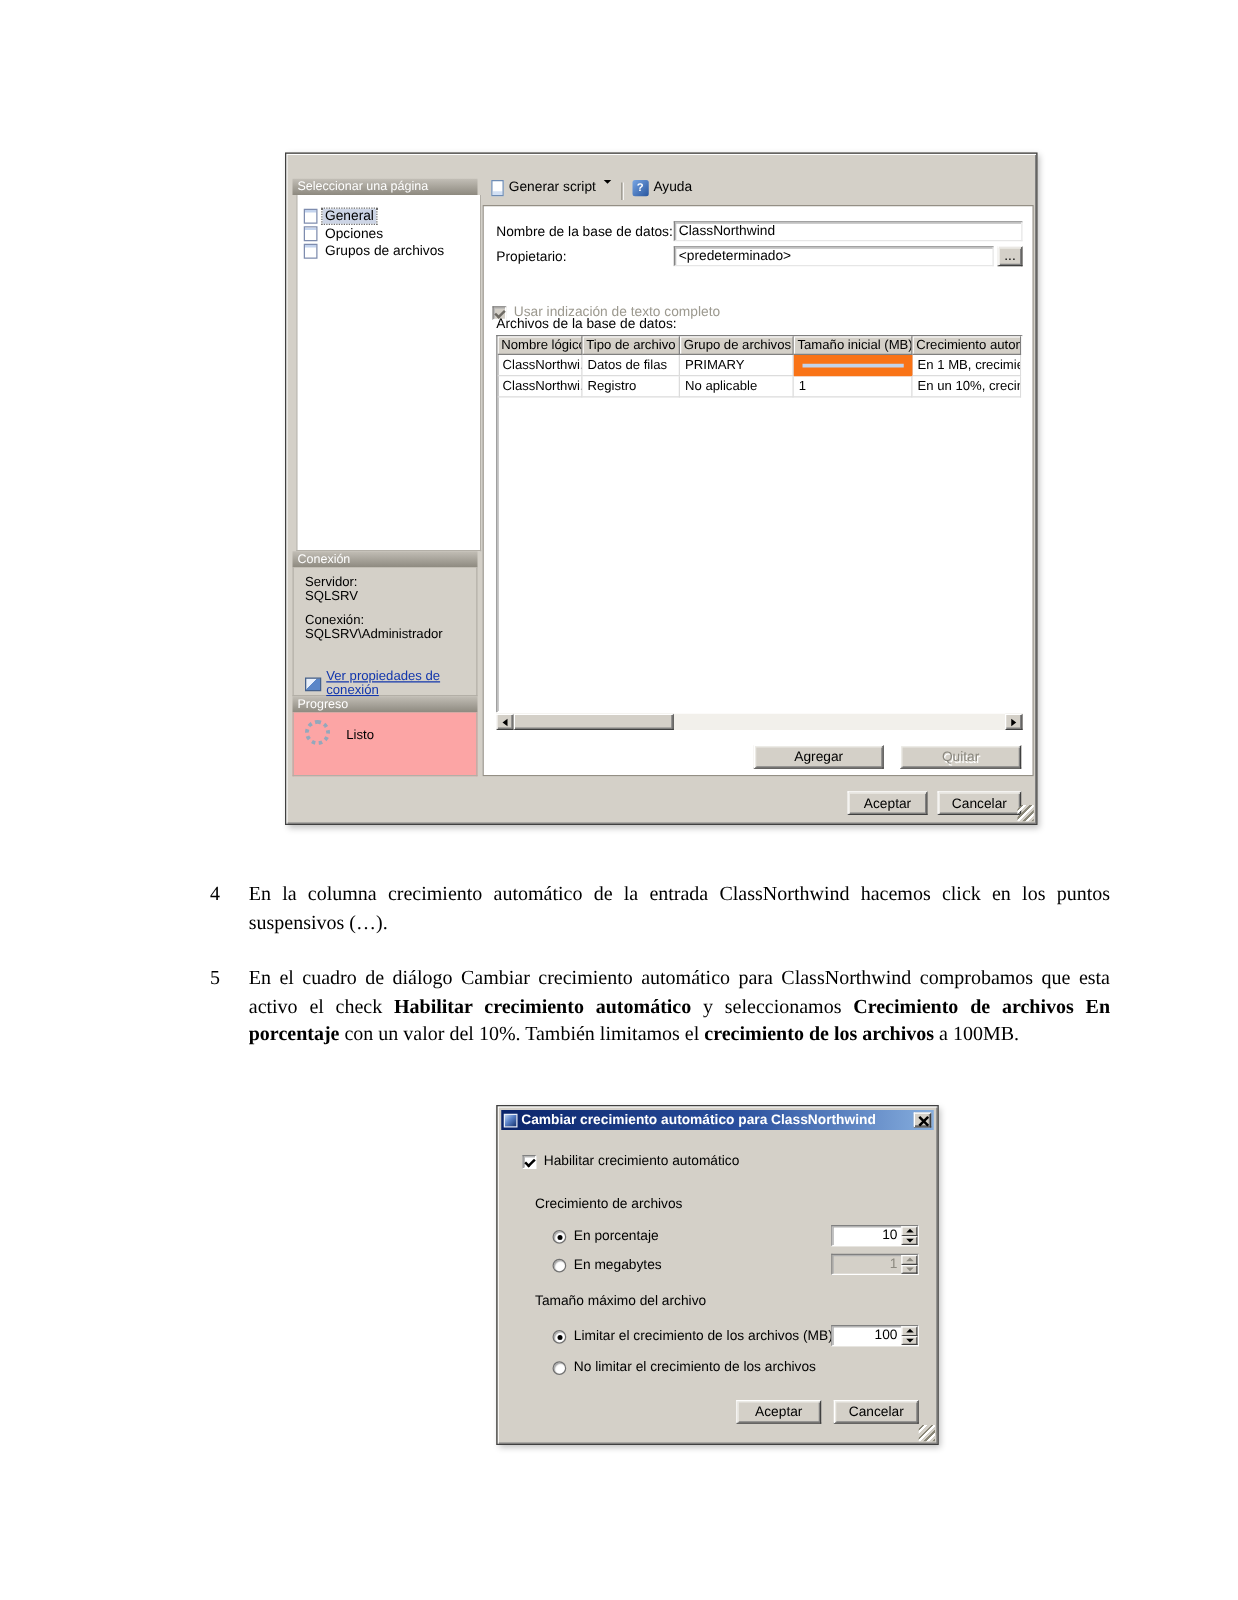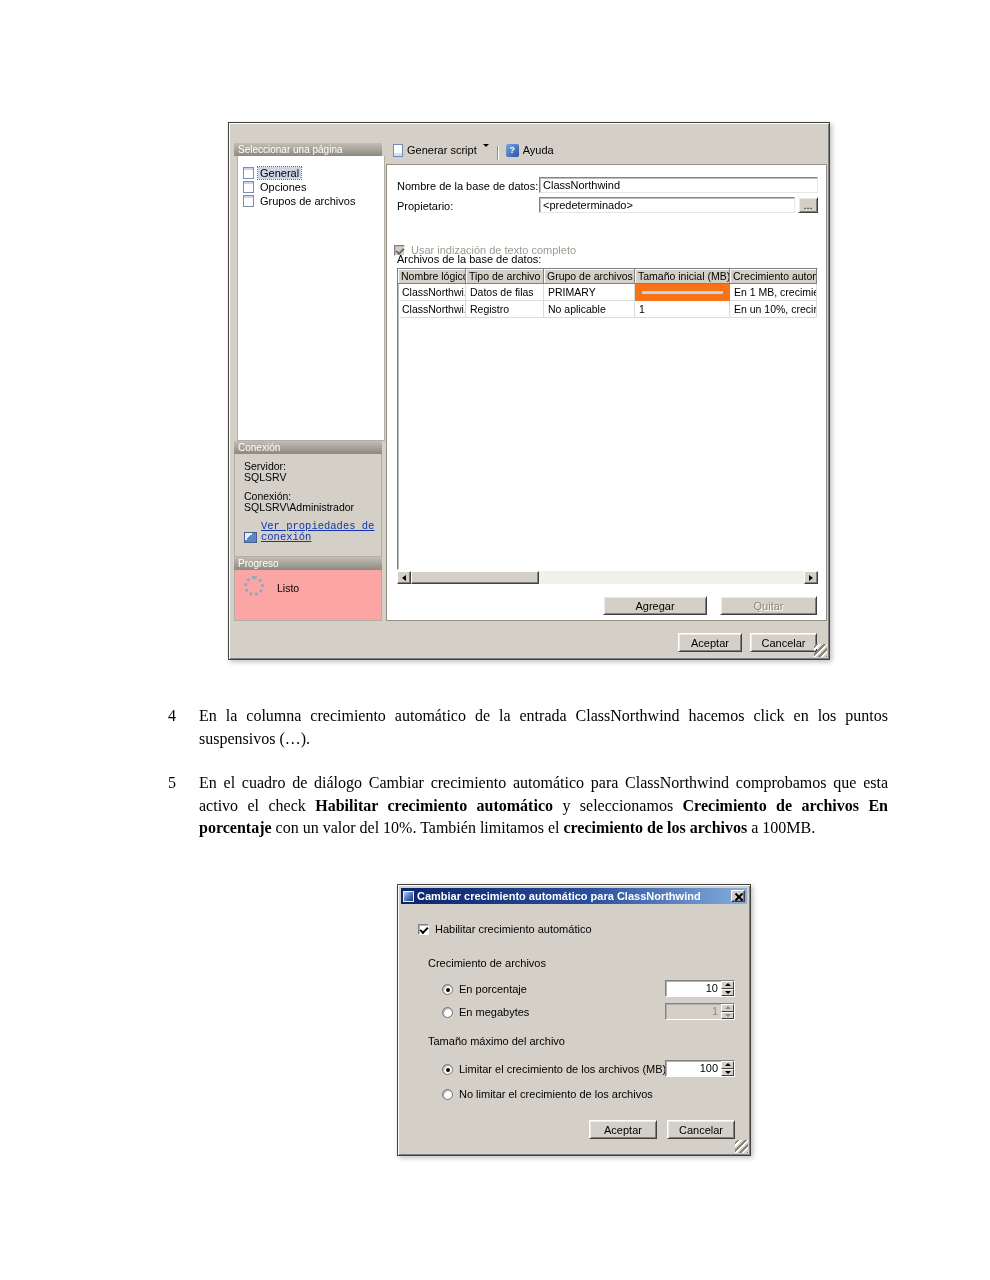--- a/index.html
+++ b/index.html
@@ -74,21 +74,21 @@
   .tree { position:absolute; left:3px; top:13px; width:100%; height:285px; background:#fff; border:1px solid #b3afa7; border-top:none; padding-top:10px; }
   .tree-item { display:flex; align-items:center; gap:4px; height:14px; padding-left:5px; font-size:11px; white-space:nowrap; }
   .ti-label { padding:0 2px; }
   .tree-item.selected .ti-label { background:#cdd5e6; outline:1px dotted #6a6a6a; }
   .doc-icon { width:11px; height:12px; background:#fff; border:1px solid #7e8cae; box-shadow: inset 0 2px 0 #c4d4ee; flex:none; }
 
   .conn-body { position:absolute; left:0; top:311px; width:100%; height:103px; background:#d4d0c8;
                border:1px solid #b3afa7; border-top:none; font-size:10.5px; padding:7px 0 0 9px; }
   .conn-line { line-height:10.5px; white-space:nowrap; }
   .conn-line.mt { margin-top:9px; }
-  .conn-link-row { display:flex; gap:4px; margin-top:9px; align-items:flex-end;font-family:Liberation Mono, monospace; }
+  .conn-link-row { display:flex; gap:4px; margin-top:24px; align-items:center; }
   .link-icon { width:13px; height:11px; flex:none; background:linear-gradient(135deg,#e8f0fc 0 40%,#5a86c8 40% 100%); border:1px solid #44608c; }
   .conn-link { color:#1236ac; text-decoration:underline; font-size:10.5px; line-height:11px; cursor:pointer; }
 
   .prog-body { position:absolute; left:0; top:427px; width:100%; height:51px; background:#fca5a5; border:1px solid #b3afa7; border-top:none; }
   .spinner { position:absolute; left:9px; top:6px; width:20px; height:20px; border-radius:50%; border:3px dotted #93a8bc; }
   .prog-status { position:absolute; left:42px; top:12px; font-size:10.5px; }
 
   .toolbar { position:absolute; left:157px; top:20px; width:441px; height:19px; display:flex; align-items:center; gap:4px; padding:0 3px; }
   .tb-btn { display:flex; align-items:flex-start; gap:4px; height:17px; padding:0 4px; font-size:11px; white-space:nowrap; }
   .script-icon { width:10px; height:13px; background:#fff; border:1px solid #6e8cb4; box-shadow: inset 0 -3px 0 #d2e0f4; flex:none; }

